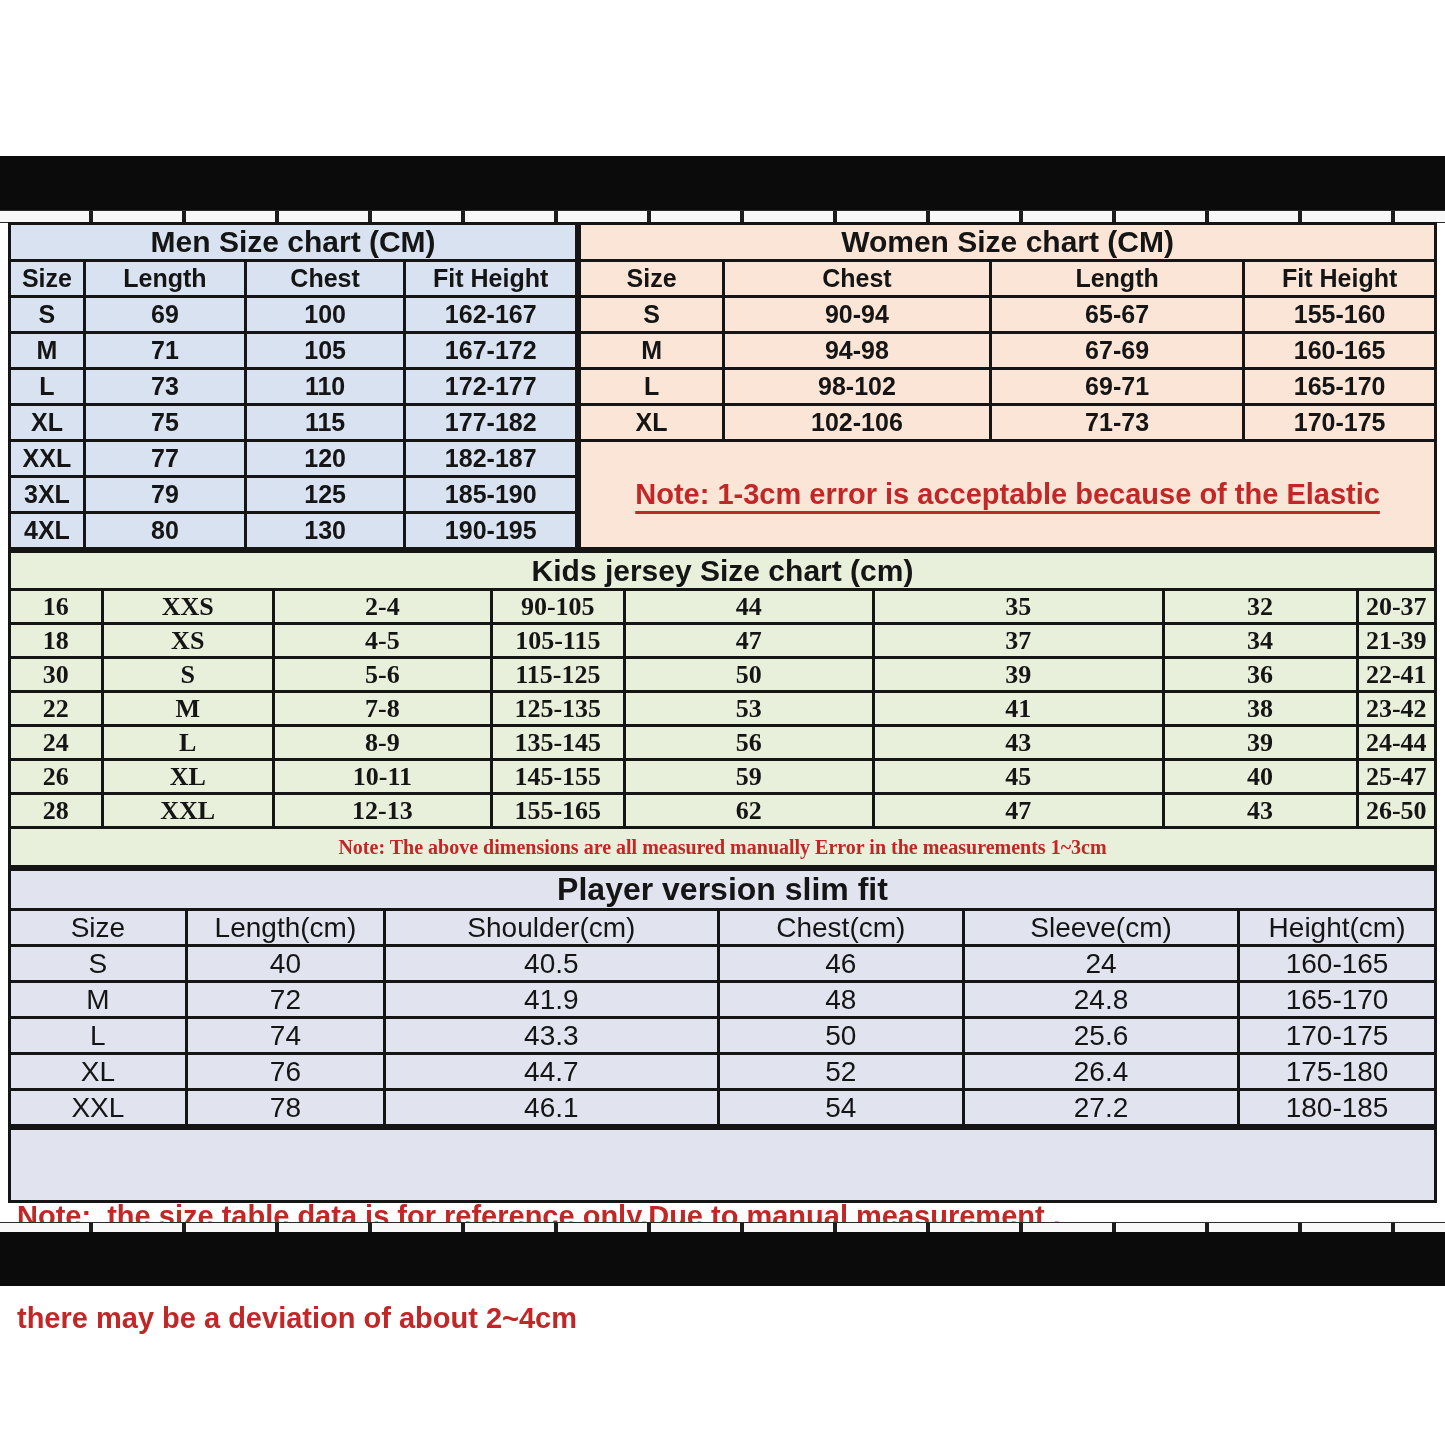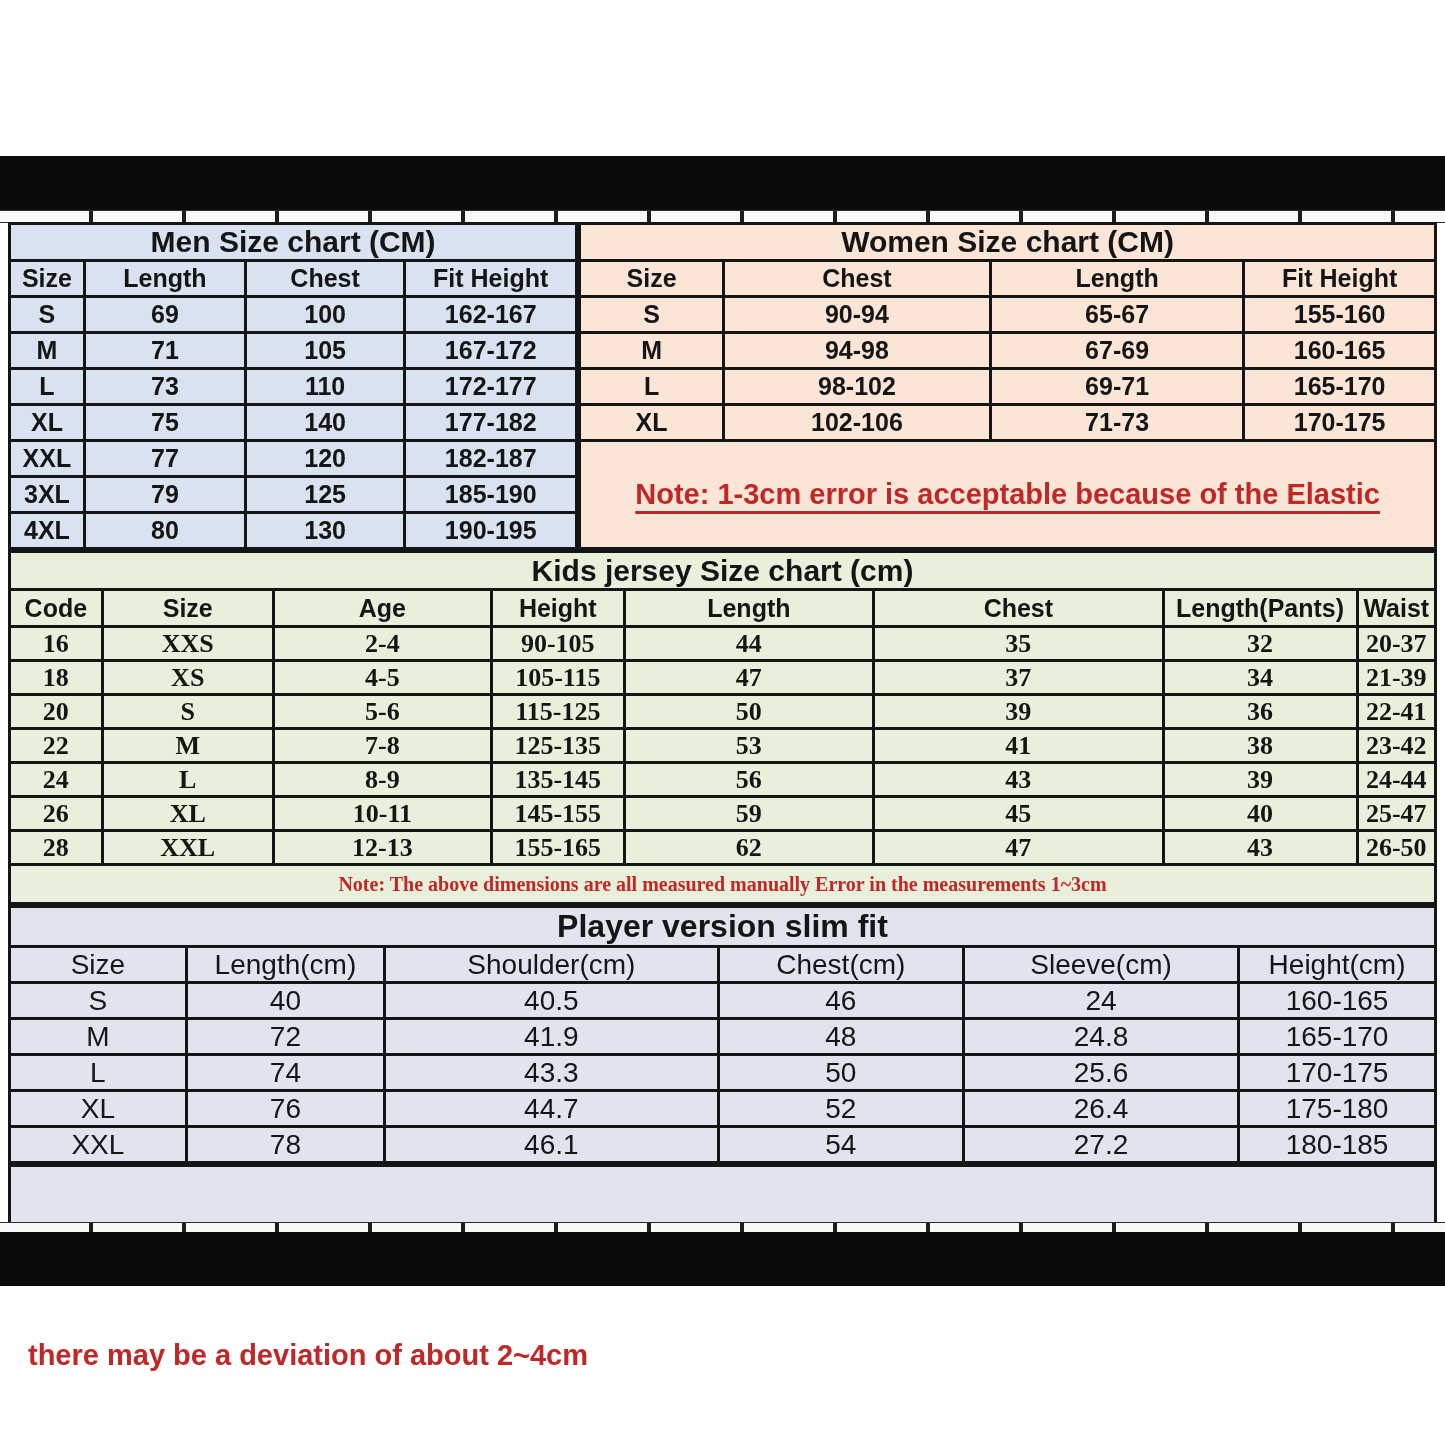--- a/index.html
+++ b/index.html
@@ -55,21 +55,21 @@
   }
   
   .player tr{height:36px;}
   .player .r-title{height:34px;}
   .player th,.player td{background:var(--player-bg,#e1e4ef);font-weight:400;font-size:28px;}
   .player .r-title th{font-weight:700;font-size:32px;}
   
   .footer-note{
     height:68px;border:3px solid var(--border,#151515);background:var(--player-bg,#e1e4ef);
     color:var(--note-red,#c22727);font-weight:700;font-size:29px;line-height:34px;
-    text-align:left;padding:1px 17px;white-space:pre-wrap;
+    text-align:left;padding:1px 6px;white-space:pre-wrap;
   }
 </style>
 </head>
 <body>
 
 <div id="page">
 
   <div class="band top"></div>
   <div class="tick-strip top"></div>
 
@@ -110,21 +110,21 @@
               </tr>
               <tr>
                 <td>L</td>
                 <td>73</td>
                 <td>110</td>
                 <td>172-177</td>
               </tr>
               <tr>
                 <td>XL</td>
                 <td>75</td>
-                <td>140</td>
+                <td>115</td>
                 <td>177-182</td>
               </tr>
               <tr>
                 <td>XXL</td>
                 <td>77</td>
                 <td>120</td>
                 <td>182-187</td>
               </tr>
               <tr>
                 <td>3XL</td>
@@ -206,30 +206,20 @@
         <col style="width:9.3%">
           <col style="width:17.5%">
           <col style="width:20.3%">
         <col style="width:13.6%">
           <col style="width:5.5%">
       </colgroup>
       <tbody>
           <tr class="r-title">
         <th colspan="8">Kids jersey Size chart (cm)</th>
       </tr>
-      <tr class="r-head">
-            <th>Code</th>
-            <th>Size</th>
-            <th>Age</th>
-            <th>Height</th>
-            <th>Length</th>
-            <th>Chest</th>
-            <th>Length(Pants)</th>
-            <th>Waist</th>
-          </tr>
       </tbody>
         <tbody>
           <tr>
             <td>16</td>
             <td>XXS</td>
             <td>2-4</td>
             <td>90-105</td>
             <td>44</td>
             <td>35</td>
             <td>32</td>
@@ -239,21 +229,21 @@
             <td>18</td>
             <td>XS</td>
             <td>4-5</td>
             <td>105-115</td>
             <td>47</td>
             <td>37</td>
             <td>34</td>
             <td>21-39</td>
           </tr>
           <tr>
-            <td>20</td>
+            <td>30</td>
             <td>S</td>
             <td>5-6</td>
             <td>115-125</td>
             <td>50</td>
             <td>39</td>
             <td>36</td>
             <td>22-41</td>
           </tr>
           <tr>
             <td>22</td>

